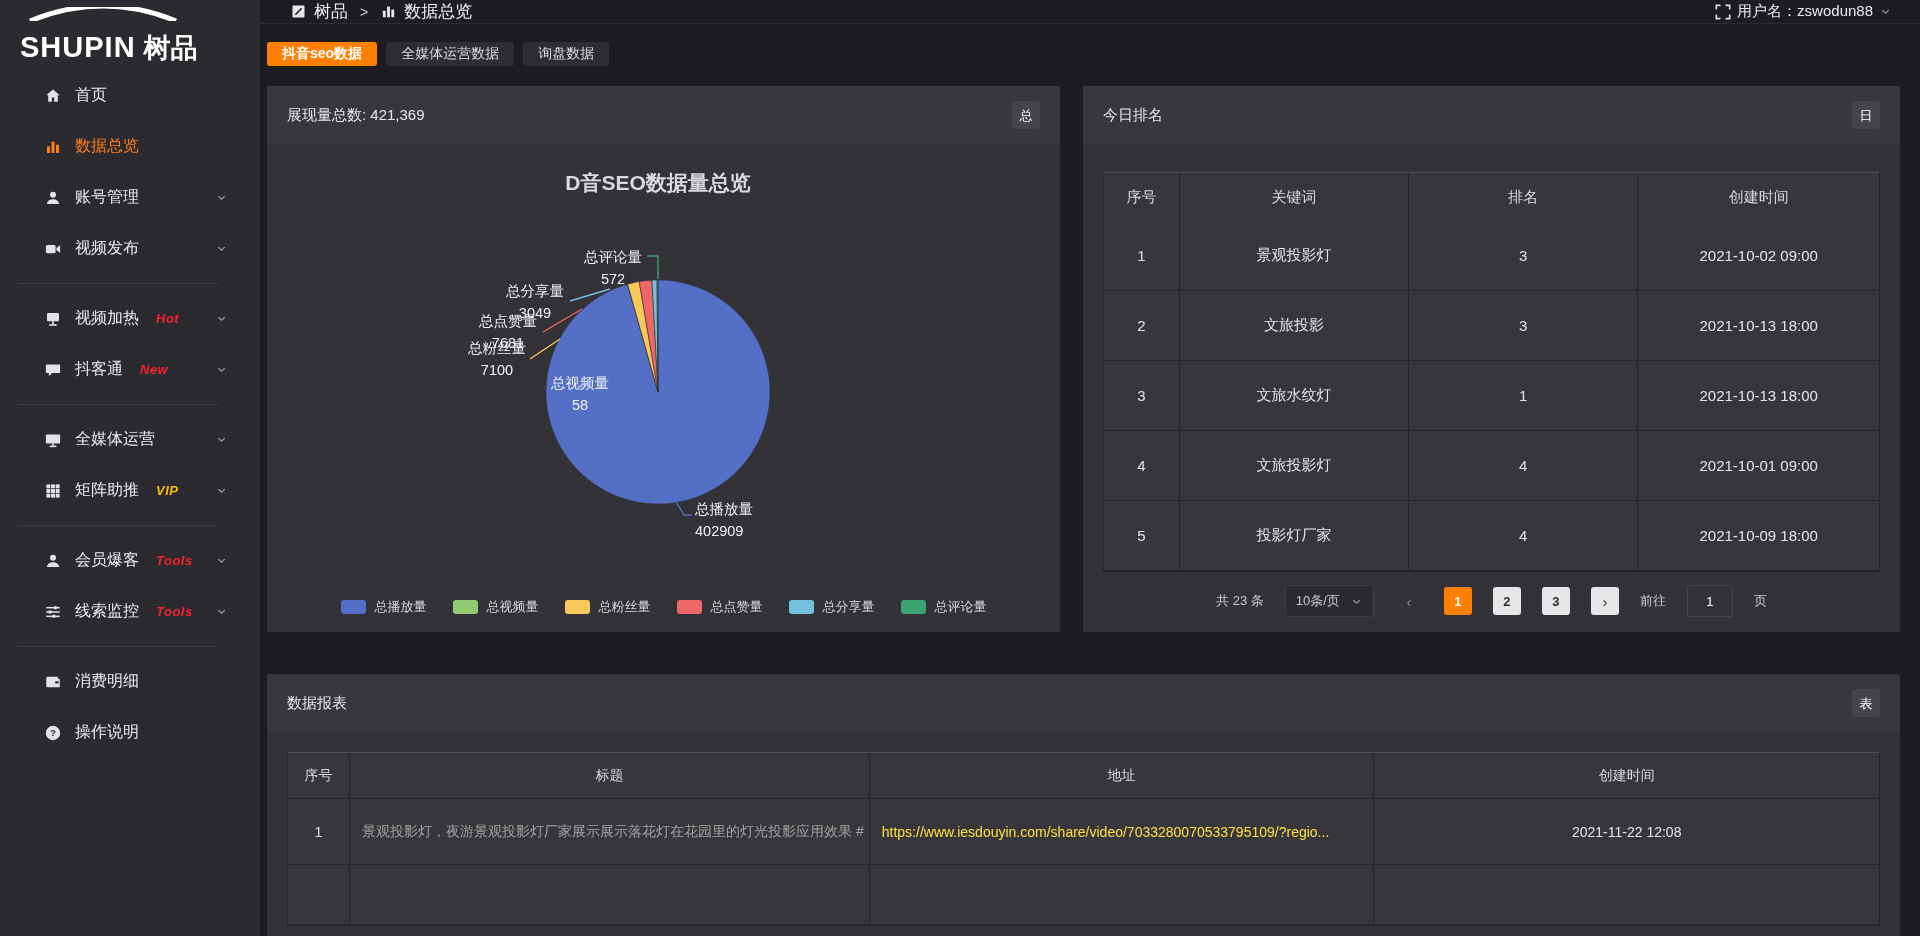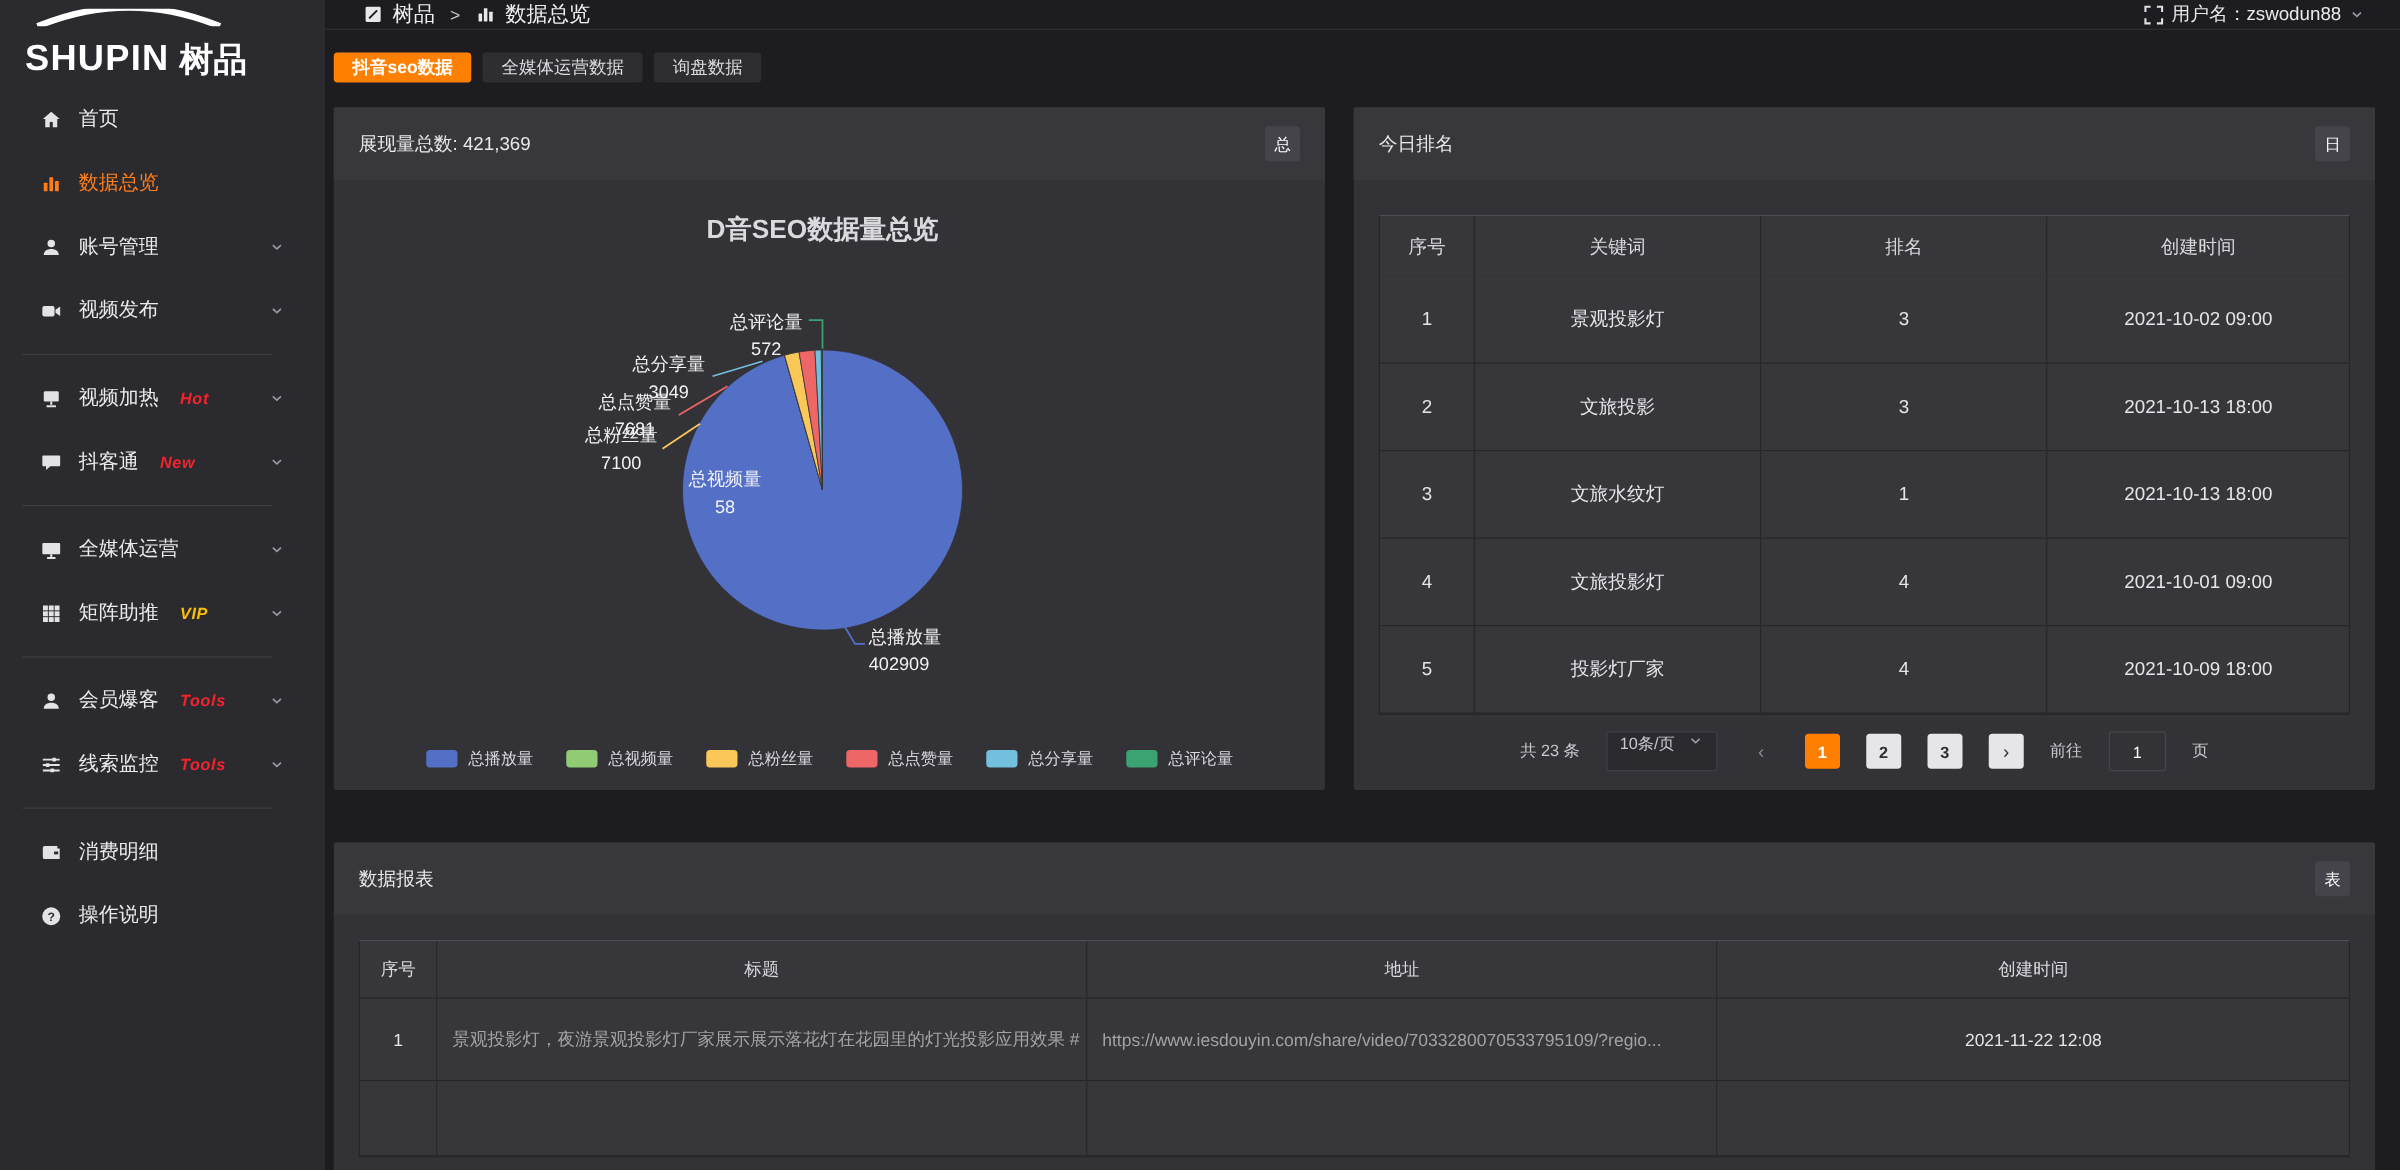--- a/index.html
+++ b/index.html
@@ -7,21 +7,21 @@
        -webkit-font-smoothing:antialiased;color:#e6e6ea;}
   .app{display:flex;width:1920px;height:936px;}
 
   
   .sidebar{width:260px;min-width:260px;background:#2b2b2f;height:936px;}
   .logo{height:62px;display:flex;align-items:flex-end;padding:0 0 6px 20px;position:relative;}
   .logo-arc{position:absolute;top:7px;left:24px;}
   .logo-en{font-weight:bold;font-size:29px;letter-spacing:1px;color:#fff;line-height:1;}
   .logo-cn{font-weight:bold;font-size:27px;color:#fff;margin-left:8px;line-height:1;}
   nav{padding-top:2px;}
-  .menu-item{height:51px;display:flex;align-items:center;padding-left:32px;position:relative;
+  .menu-item{height:51px;display:flex;align-items:center;padding-left:44px;position:relative;
              font-size:16px;color:#ebebee;cursor:pointer;}
   .menu-item .mi-icon{width:18px;height:18px;display:flex;color:#e3e3e6;}
   .menu-item .mi-label{margin-left:13px;}
   .menu-item.active{color:#ff7d1a;}
   .menu-item.active .mi-icon{color:#ff7d1a;}
   .mi-badge{margin-left:17px;font-style:italic;font-weight:bold;font-size:13px;letter-spacing:.5px;}
   .mi-badge.red{color:#f5222d;} .mi-badge.gold{color:#fbbd08;}
   .mi-chevron{position:absolute;right:32px;color:#9a9aa2;display:flex;}
   .menu-divider{height:1px;background:#3d3d42;margin:9px 42px 9px 18px;}
 
@@ -70,37 +70,37 @@
   .dcell.last{border-right:none;}
   .dcell.th{color:#d8d8dd;}
   .dcell.left{justify-content:flex-start;padding:0 12px;}
   .rank-table{margin:28px 20px 0;grid-template-columns:76px 1fr 1fr 1.05fr;grid-auto-rows:70px;}
   .rank-table .dcell.th{height:48px;}
   .rank-table{grid-template-rows:48px repeat(5,70px);}
 
   
   .pagination{margin-top:13px;display:flex;align-items:center;justify-content:center;gap:21px;
               font-size:13px;color:#c9c9ce;}
-  .pg-select{display:flex;gap:10px;background:#2a2a2f;border:1px solid #3e3e44;
+  .pg-select{display:flex;align-items:center;gap:10px;background:#2a2a2f;border:1px solid #3e3e44;
              border-radius:3px;height:30px;padding:0 10px;cursor:pointer;color:#c9c9ce;}
   .pg-btn{min-width:28px;height:28px;border:none;border-radius:3px;font-size:13px;cursor:pointer;
           font-family:inherit;display:flex;align-items:center;justify-content:center;}
   .pg-btn.page{background:#e6e6e9;color:#2f2f33;font-weight:bold;}
   .pg-btn.page.active{background:#ff8000;color:#fff;}
   .pg-prev{background:transparent;color:#8b8b92;font-size:15px;}
   .pg-next{background:#e6e6e9;color:#2f2f33;font-size:15px;}
   .pg-goto-input{width:40px;height:28px;background:transparent;border:1px solid #45454b;border-radius:3px;
                  color:#fff;text-align:center;font-size:13px;font-family:inherit;}
 
   
   .report-panel{margin-top:42px;height:400px;overflow:hidden;}
   .report-table{margin:20px 20px 0;grid-template-columns:62px 1.03fr 1fr 1fr;
                 grid-template-rows:46px 66px 60px;}
   .report-table .dcell{font-size:14px;}
-  .url-link{color:#a3a3a3;text-decoration:none;overflow:hidden;text-overflow:ellipsis;white-space:nowrap;}
+  .url-link{color:#fde047;text-decoration:none;overflow:hidden;text-overflow:ellipsis;white-space:nowrap;}
   .title-cell{color:#a3a3a3;}
 </style>
 </head>
 <body>
 
 <div class="app">
 
   <aside class="sidebar">
     <div class="logo">
       <svg class="logo-arc" width="158" height="14" viewBox="0 0 158 14">

